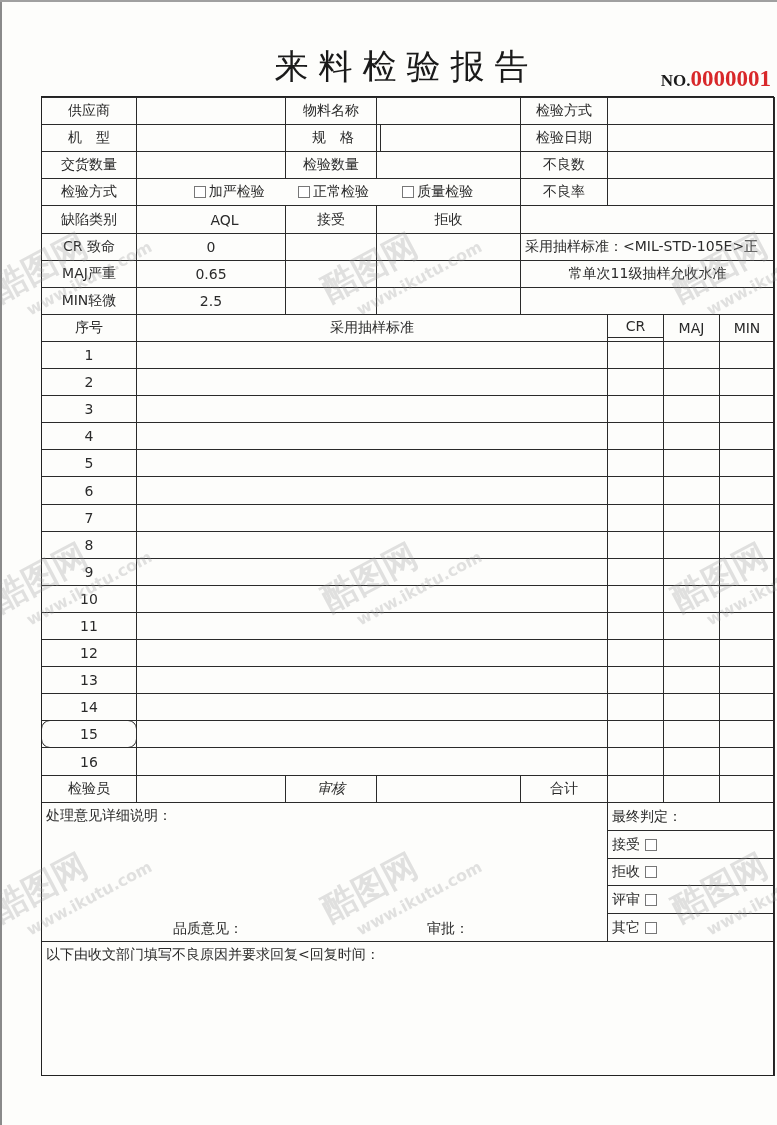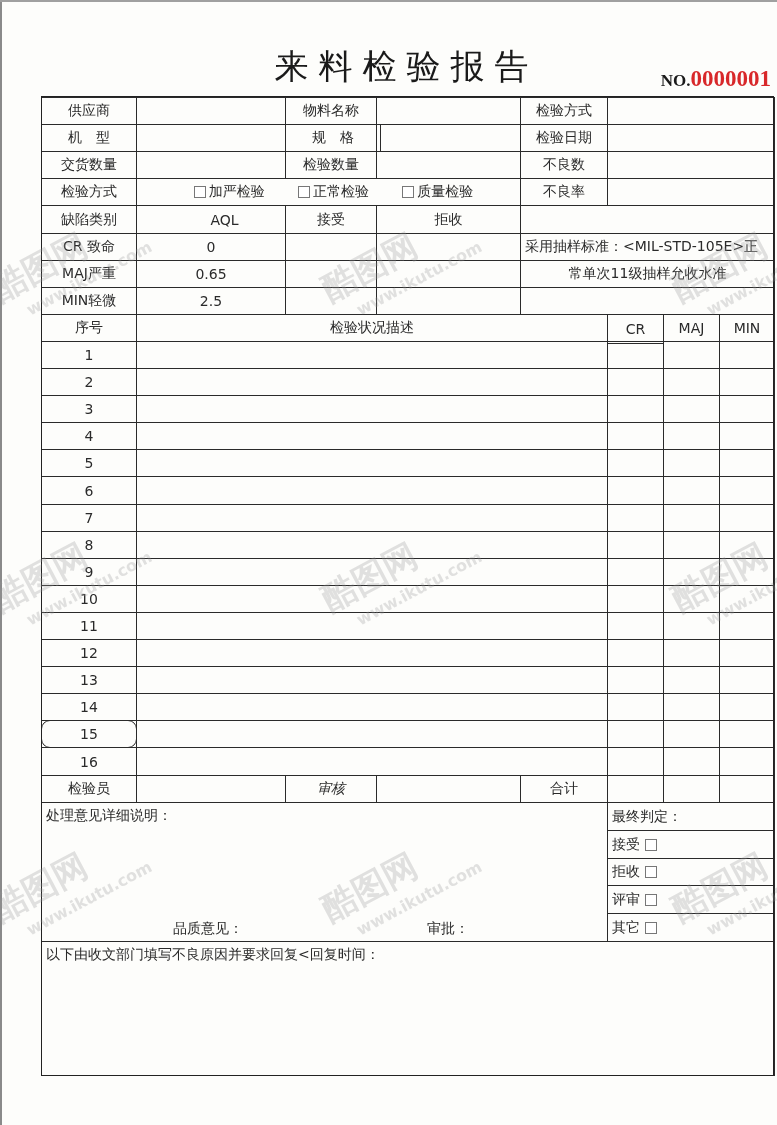--- a/index.html
+++ b/index.html
@@ -96,22 +96,22 @@
     <div class="cell" style="left: 285px; width: 92px; top: 260px; height: 28px;"></div>
     <div class="cell" style="left: 376px; width: 145px; top: 260px; height: 28px;"></div>
     <div class="cell" style="left: 41px; width: 96px; top: 287px; height: 28px;">MIN轻微</div>
     <div class="cell" style="left: 136px; width: 150px; top: 287px; height: 28px;">2.5</div>
     <div class="cell" style="left: 285px; width: 92px; top: 287px; height: 28px;"></div>
     <div class="cell" style="left: 376px; width: 145px; top: 287px; height: 28px;"></div>
     <div class="cell left" style="left: 520px; width: 255px; top: 233px; height: 28px;">采用抽样标准：&lt;MIL-STD-105E&gt;正</div>
     <div class="cell" style="left: 520px; width: 255px; top: 260px; height: 28px;">常单次11级抽样允收水准</div>
     <div class="cell" style="left: 520px; width: 255px; top: 287px; height: 28px;"></div>
     <div class="cell" style="left: 41px; width: 96px; top: 314px; height: 28px;">序号</div>
-    <div class="cell" style="left: 136px; width: 472px; top: 314px; height: 28px;">检验状况描述</div>
-    <div class="cell" style="left: 607px; width: 57px; top: 314px; height: 30px;">CR</div>
+    <div class="cell" style="left: 136px; width: 472px; top: 314px; height: 28px;">采用抽样标准</div>
+    <div class="cell" style="left: 607px; width: 57px; top: 314px; height: 24px;">CR</div>
     <div class="cell" style="left: 663px; width: 57px; top: 314px; height: 28px;">MAJ</div>
     <div class="cell" style="left: 719px; width: 56px; top: 314px; height: 28px;">MIN</div>
     <div class="cell" style="left: 41px; width: 96px; top: 341px; height: 28px;">1</div>
     <div class="cell" style="left: 136px; width: 472px; top: 341px; height: 28px;"></div>
     <div class="cell" style="left: 607px; width: 57px; top: 341px; height: 28px;"></div>
     <div class="cell" style="left: 663px; width: 57px; top: 341px; height: 28px;"></div>
     <div class="cell" style="left: 719px; width: 56px; top: 341px; height: 28px;"></div>
     <div class="cell" style="left: 41px; width: 96px; top: 368px; height: 28px;">2</div>
     <div class="cell" style="left: 136px; width: 472px; top: 368px; height: 28px;"></div>
     <div class="cell" style="left: 607px; width: 57px; top: 368px; height: 28px;"></div>

